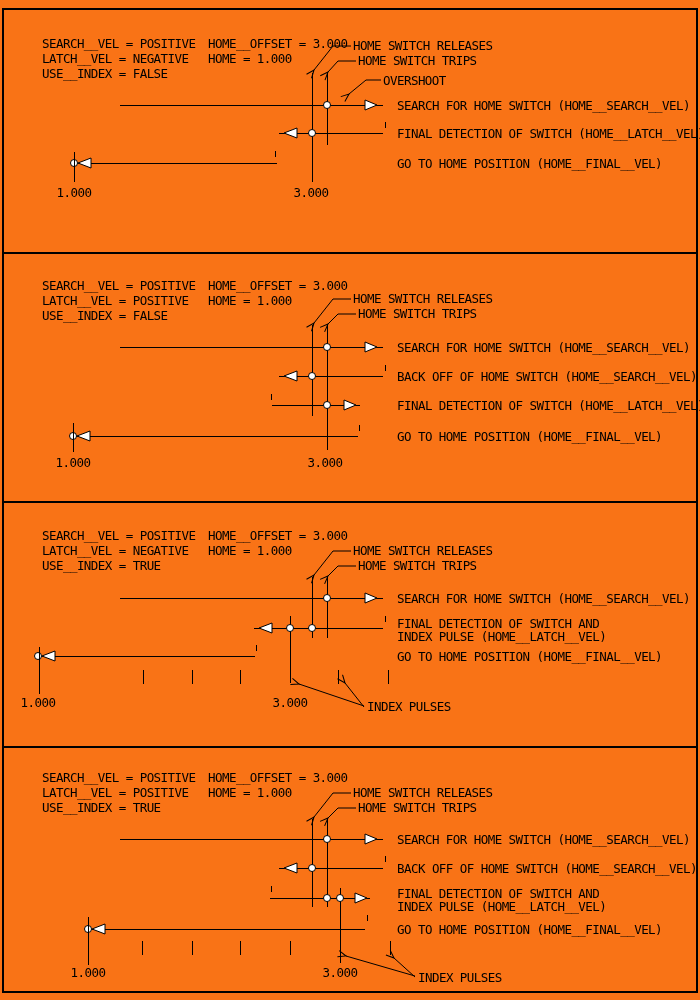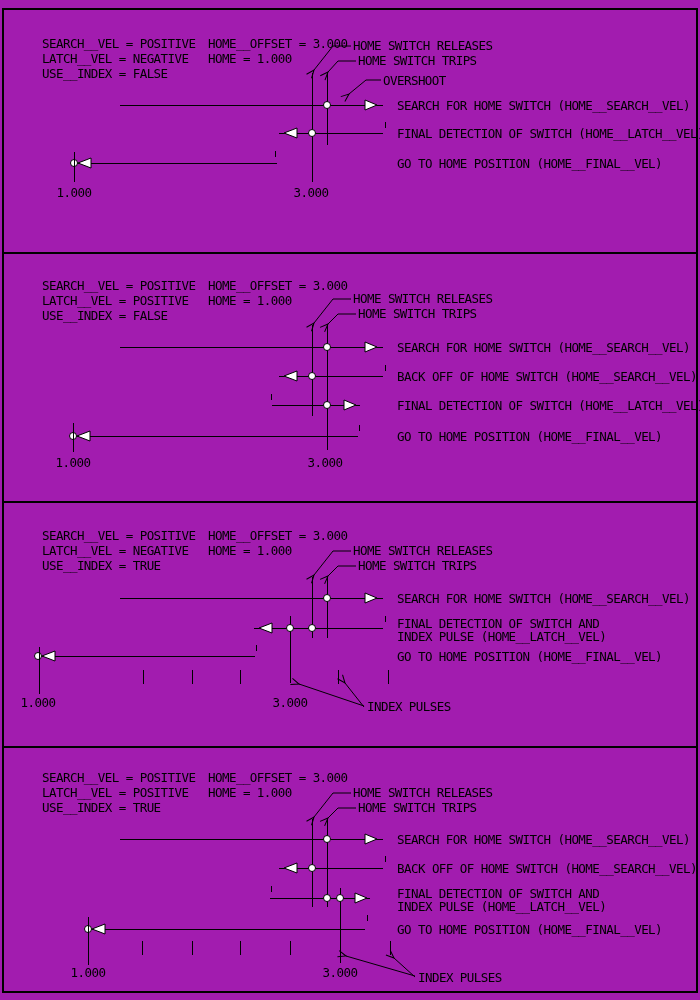--- a/index.html
+++ b/index.html
@@ -1,16 +1,16 @@
 <!DOCTYPE html>
 <html><head>
 <meta charset="utf-8">
 <style>
   html,body{margin:0;padding:0;background:#ffffff;}
-  .stage{position:relative;width:700px;height:1000px;background:#a21caf;overflow:hidden;}
+  .stage{position:relative;width:700px;height:1000px;background:#f97316;overflow:hidden;}
   svg{position:absolute;left:0;top:0;}
   .ln{stroke:#000;stroke-width:1;shape-rendering:crispEdges;}
   .ld{stroke:#000;stroke-width:1;fill:none;}
   .tri{fill:#fff;stroke:#000;stroke-width:1;}
   .cir{fill:#fff;stroke:#000;stroke-width:1;}
   .frame{fill:none;stroke:#000;stroke-width:2;shape-rendering:crispEdges;}
   .divl{stroke:#000;stroke-width:2;shape-rendering:crispEdges;}
   .t{font-family:"DejaVu Sans Mono","Liberation Mono",monospace;font-size:12.5px;letter-spacing:-0.55px;fill:#000;}
   .tc{text-anchor:middle;}
 </style>

